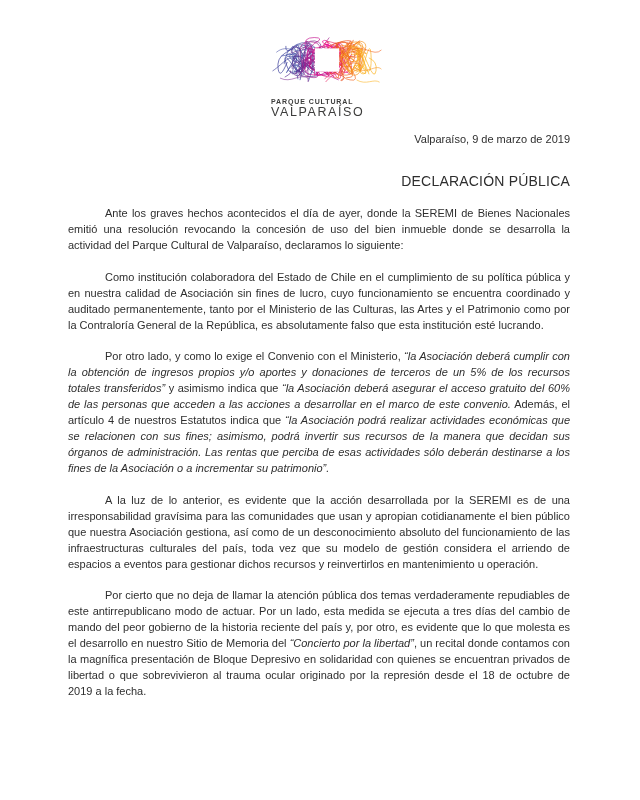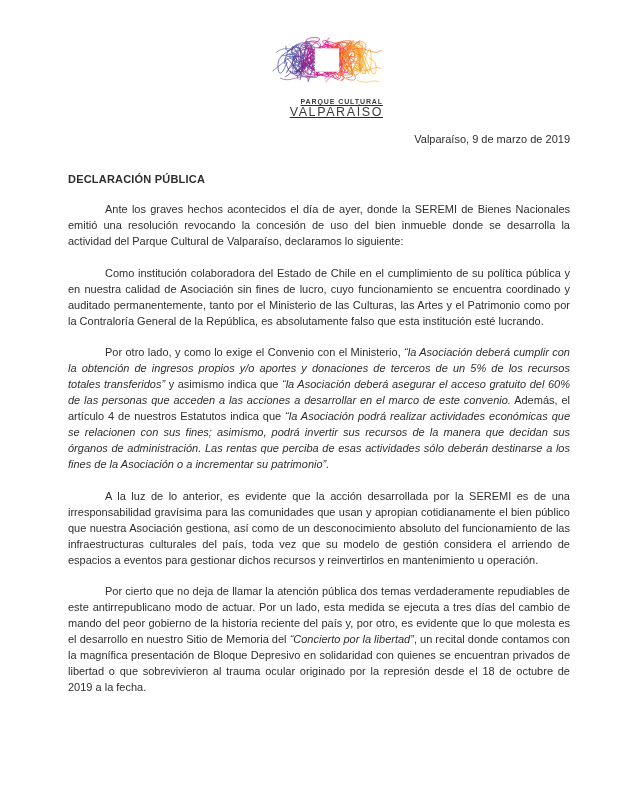--- a/index.html
+++ b/index.html
@@ -5,34 +5,34 @@
   * { margin:0; padding:0; box-sizing:border-box; }
   html,body { width:640px; height:800px; }
   body {
     background:#ffffff;
     font-family:"Liberation Sans","DejaVu Sans",sans-serif;
     color:#2e2e2e;
     overflow:hidden;
   }
   .page { padding:24px 70px 0 68px; }
 
-  .logo { width:fit-content; margin:0 auto; text-align:right; transform:translateX(8px);text-decoration:underline; }
+  .logo { width:fit-content; margin:0 auto; text-align:left; transform:translateX(8px); }
   .logo svg { display:block; margin:0 auto; }
   .brand1 {
     font-size:7px; font-weight:700; letter-spacing:0.9px;
     color:#3c3c3b; margin-top:1px; white-space:nowrap;
   }
   .brand2 {
     font-size:12.5px; font-weight:400; letter-spacing:1.6px;
     color:#3c3c3b; margin-top:0px; white-space:nowrap;
   }
 
   .date { text-align:right; font-size:11px; margin-top:14px; }
 
-  .title { text-align:left; font-size:11px; font-weight:700; margin-top:28px; letter-spacing:0.2px; }
+  .title { text-align:right; font-size:14px; font-weight:400; margin-top:28px; letter-spacing:0.2px; }
 
   .doc-body { margin-top:16px; }
   .para {
     font-size:11px; line-height:16px;
     text-align:justify; text-indent:37px;
     margin-top:15.5px;
   }
   .it { font-style:italic; }
 </style>
 </head>

